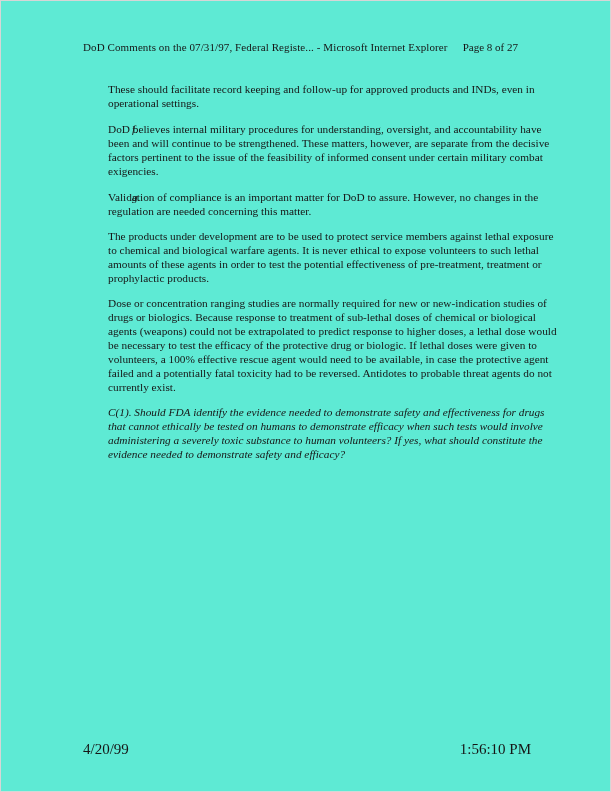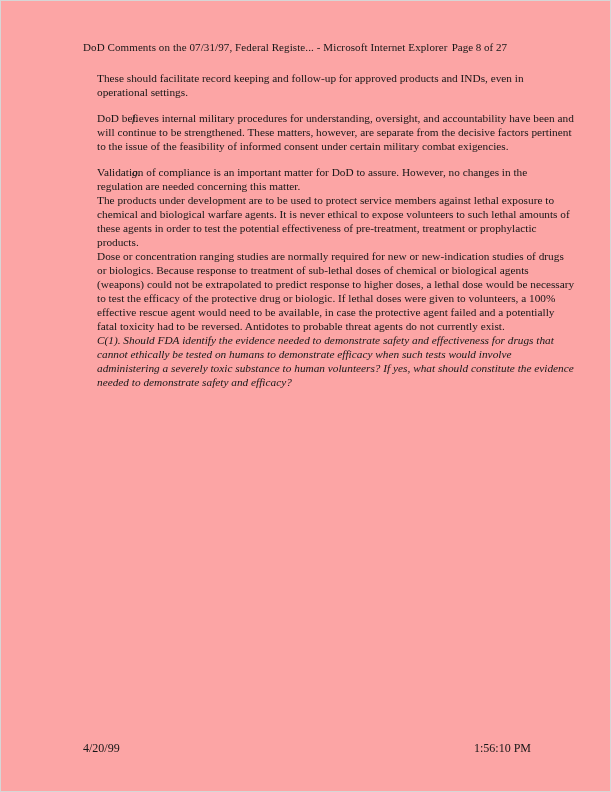--- a/index.html
+++ b/index.html
@@ -1,49 +1,49 @@
 <!DOCTYPE html>
 <html><head>
 <meta charset="utf-8">
 <style>
   html, body { margin: 0; padding: 0; background: #ffffff; }
   .page {
     position: relative;
     width: 611px;
     height: 792px;
-    background: #fca5a5;
+    background: #5eead4;
     color: #161616;
     font-family: "Liberation Serif", "DejaVu Serif", serif;
     overflow: hidden;
     box-sizing: border-box;
     border: 1px solid #d6d6d6;
   }
   .hdr {
     position: absolute;
     top: 40px;
     left: 82px;
     right: 122px;
     display: flex;
     justify-content: space-between;
     align-items: baseline;
     font-size: 11px;
     white-space: nowrap;
   }
   .hdr .title { letter-spacing: 0.1px; }
-  .hdr .pageno { margin-left: 4px; }
+  .hdr .pageno { margin-left: 15px; }
   .bodycol {
     position: absolute;
     top: 70px;
     left: 96px;
     width: 478px;
     font-size: 11.3px;
     line-height: 14px;
     text-align: left;
   }
-  .bodycol p { margin: 0; }
+  .bodycol p { margin: 11px; }
   .mt-sm { margin-top: 12px; }
   .mt-lg { margin-top: 21px; }
   .ind { margin-left: 47px; }
   .it { font-style: italic; }
   .li {
     position: relative;
     padding-left: 52px;
     font-style: italic;
   }
   .li .mk {
@@ -52,21 +52,21 @@
     top: 0;
     font-style: italic;
   }
   .ftr {
     position: absolute;
     top: 740px;
     left: 82px;
     right: 79px;
     display: flex;
     justify-content: space-between;
-    font-size: 12px;
+    font-size: 15px;
   }
 </style>
 </head>
 <body>
 
 <div class="page">
 
   <div class="hdr">
     <span class="title">DoD Comments on the 07/31/97, Federal Registe... - Microsoft Internet Explorer</span>
     <span class="pageno">Page 8 of 27</span>

